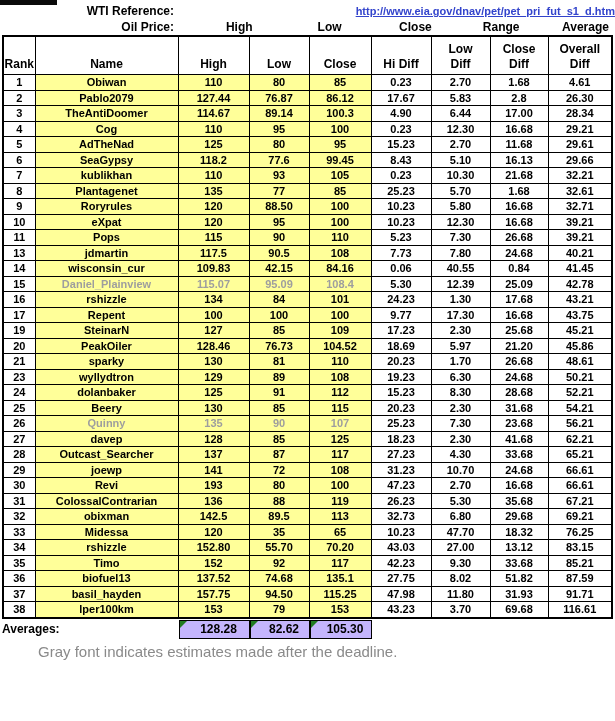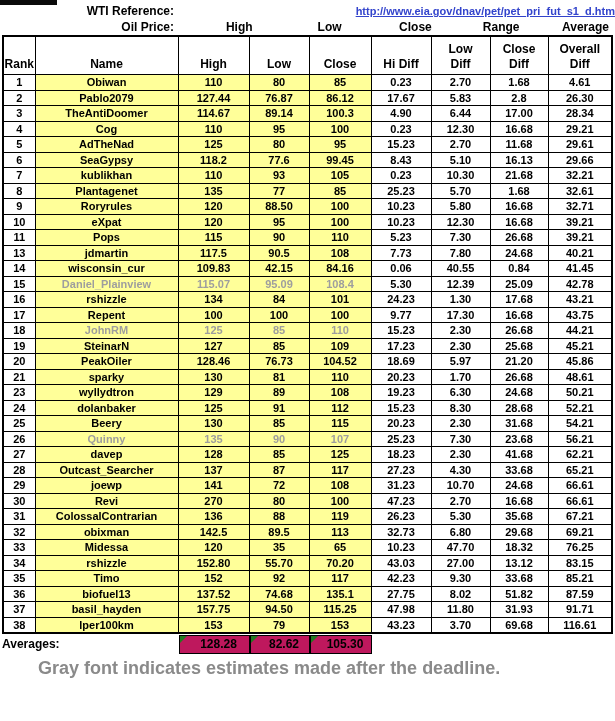--- a/index.html
+++ b/index.html
@@ -56,29 +56,29 @@
   td.c-name { text-align:left; padding-left:4px; font-size:11.5px; }
   td.yel { background:#ffff99; }
   tr.late td.yel { color:#9e9e9e; }
 
   
   .avg-row { display:flex; margin-left:2px; margin-top:1px; height:19px; font-size:12px; }
   .avg-label { width:177px; flex:none; padding-right:5px; box-sizing:border-box; line-height:19px; }
   .avg-cell {
     position:relative; flex:none;
     border:1px solid #000; box-sizing:border-box;
-    text-align:center; line-height:17px; background:#be185d;padding-left:8px;
+    text-align:center; line-height:17px; background:#c4b5fd;padding-left:8px;
   }
   .avg-cell .tri {
     position:absolute; top:0; left:0; width:0; height:0;
     border-top:7px solid #217a21;
     border-right:7px solid transparent;
   }
 
-  .note { margin:4px 0 0 38px; font-size:18px; color:#8a8a8a; font-weight:bold; }
+  .note { margin:4px 0 0 38px; font-size:15px; color:#8a8a8a; font-weight:normal; }
 </style>
 </head>
 <body>
 
 <div class="sheet">
   <div class="topbar"></div>
 
   <div class="header-block">
     <div class="hline">
       <span class="hlabel">WTI Reference:</span>
@@ -289,31 +289,20 @@
           <td>17</td>
           <td class="yel c-name">Repent</td>
           <td class="yel">100</td>
           <td class="yel">100</td>
           <td class="yel">100</td>
           <td>9.77</td>
           <td>17.30</td>
           <td>16.68</td>
           <td>43.75</td>
         </tr>
-        <tr class="late">
-          <td>18</td>
-          <td class="yel c-name">JohnRM</td>
-          <td class="yel">125</td>
-          <td class="yel">85</td>
-          <td class="yel">110</td>
-          <td>15.23</td>
-          <td>2.30</td>
-          <td>26.68</td>
-          <td>44.21</td>
-        </tr>
         <tr>
           <td>19</td>
           <td class="yel c-name">SteinarN</td>
           <td class="yel">127</td>
           <td class="yel">85</td>
           <td class="yel">109</td>
           <td>17.23</td>
           <td>2.30</td>
           <td>25.68</td>
           <td>45.21</td>
@@ -413,21 +402,21 @@
           <td class="yel">72</td>
           <td class="yel">108</td>
           <td>31.23</td>
           <td>10.70</td>
           <td>24.68</td>
           <td>66.61</td>
         </tr>
         <tr>
           <td>30</td>
           <td class="yel c-name">Revi</td>
-          <td class="yel">270</td>
+          <td class="yel">193</td>
           <td class="yel">80</td>
           <td class="yel">100</td>
           <td>47.23</td>
           <td>2.70</td>
           <td>16.68</td>
           <td>66.61</td>
         </tr>
         <tr>
           <td>31</td>
           <td class="yel c-name">ColossalContrarian</td>

